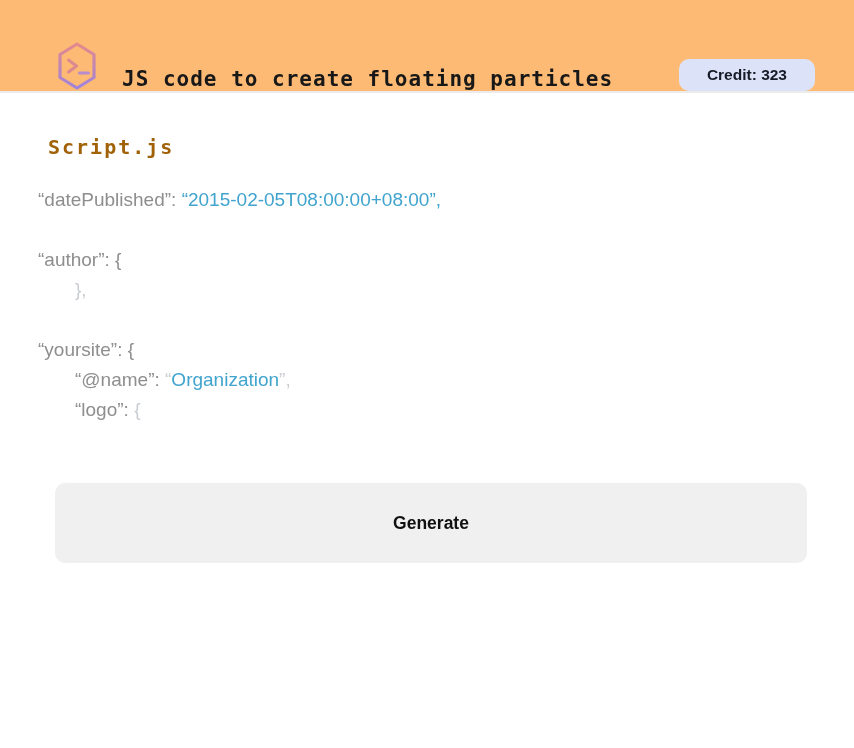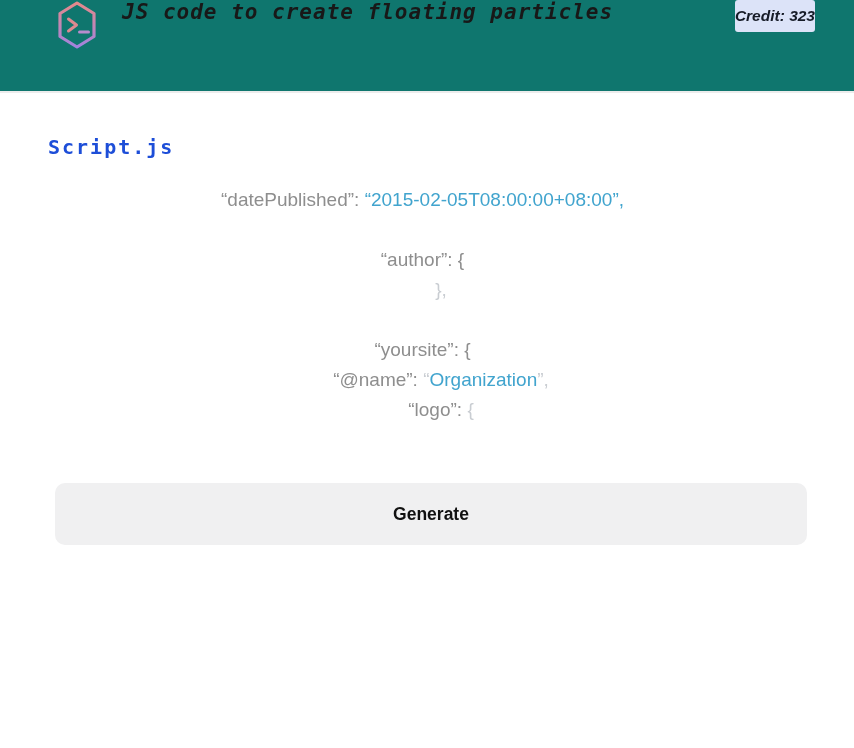--- a/index.html
+++ b/index.html
@@ -7,25 +7,24 @@
     width: 854px; height: 748px;
     background: #ffffff;
     font-family: "Liberation Sans", sans-serif;
     overflow: hidden;
   }
 
   
   .header {
     height: 93px;
     display: flex;
-    align-items: flex-start;
+    align-items: flex-end;
     padding: 0 39px 0 55px;
     border-bottom: 2px solid #ececec;
-    background: #0f766e;
-    font-style: italic;
+    background: #fdba74;
   }
   .logo {
     width: 44px; height: 50px;
     flex: 0 0 auto;
     display: flex; align-items: center; justify-content: center;
   }
   .app-title {
     margin-left: 23px;
     font-family: "DejaVu Sans Mono", monospace;
     font-size: 21px;
@@ -34,56 +33,55 @@
     color: #181818;
     white-space: nowrap;
     flex: 1 1 auto;
   }
   .credit-badge {
     flex: 0 0 auto;
     background: var(--badge-bg, #dce3f8);
     color: #161b27;
     font-size: 15.5px;
     font-weight: 700;
-    padding: 7px 0;
-    border-radius: 3px;
+    padding: 7px 28px;
+    border-radius: 10px;
     white-space: nowrap;
   }
 
   
   .main { padding: 42px 47px 0 38px; }
 
   .filename {
     font-family: "DejaVu Sans Mono", monospace;
     font-size: 20px;
     font-weight: 700;
     letter-spacing: 2px;
-    color: #1d4ed8;
+    color: #a16207;
     padding-left: 10px;
   }
 
   .code-block {
     margin-top: 26px;
     font-size: 19px;
     line-height: 30px;
-    text-align: center;
   }
   .code-line { min-height: 30px; white-space: nowrap; }
   .code-line.indent-1 { padding-left: 37px; }
   .code-line.indent-2 { padding-left: 53px; }
   .tok-key   { color: var(--key-gray, #8e8e8e); }
   .tok-light { color: var(--punct-light-gray, #c9cdd2); }
   .tok-value { color: var(--accent-blue, #41a4ce); }
 
   
   .button-row { margin-top: 58px; padding: 0 47px 0 55px; }
   .generate-button {
     display: block;
     width: 100%;
-    height: 62px;
+    height: 80px;
     border: none;
     border-radius: 10px;
     background: var(--button-bg, #f0f0f1);
     color: #111111;
     font-family: "Liberation Sans", sans-serif;
     font-size: 17.5px;
     font-weight: 700;
     cursor: pointer;
   }
 </style>

